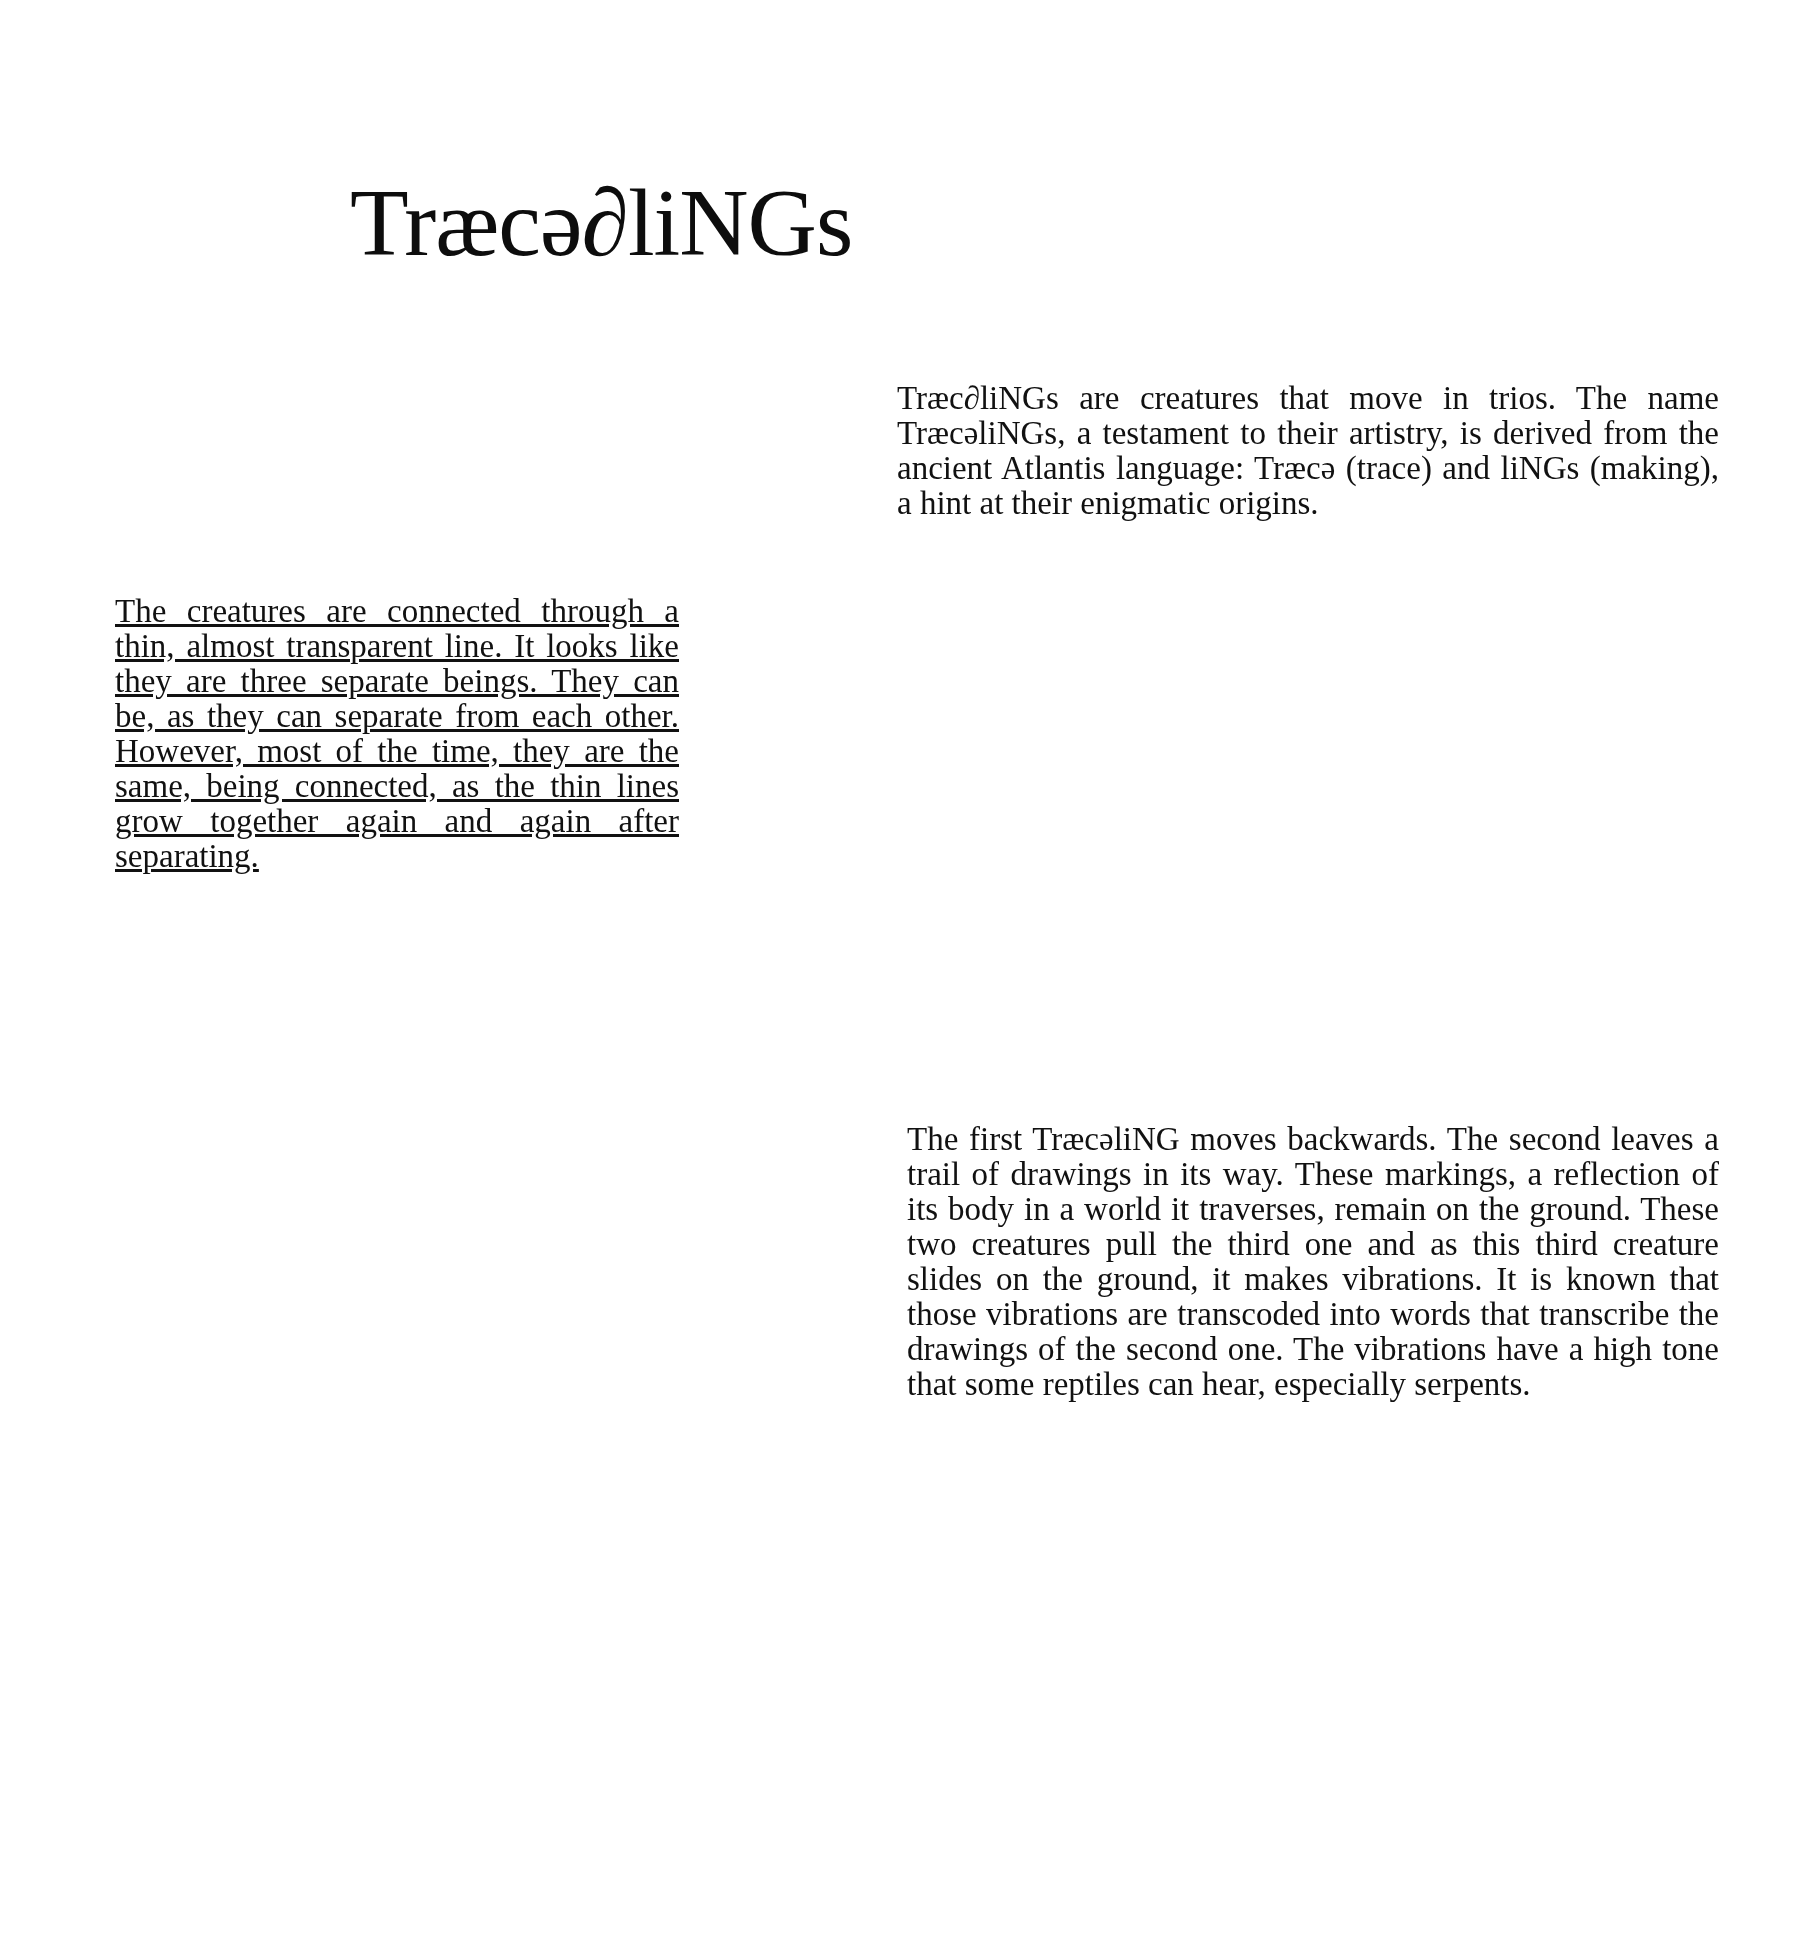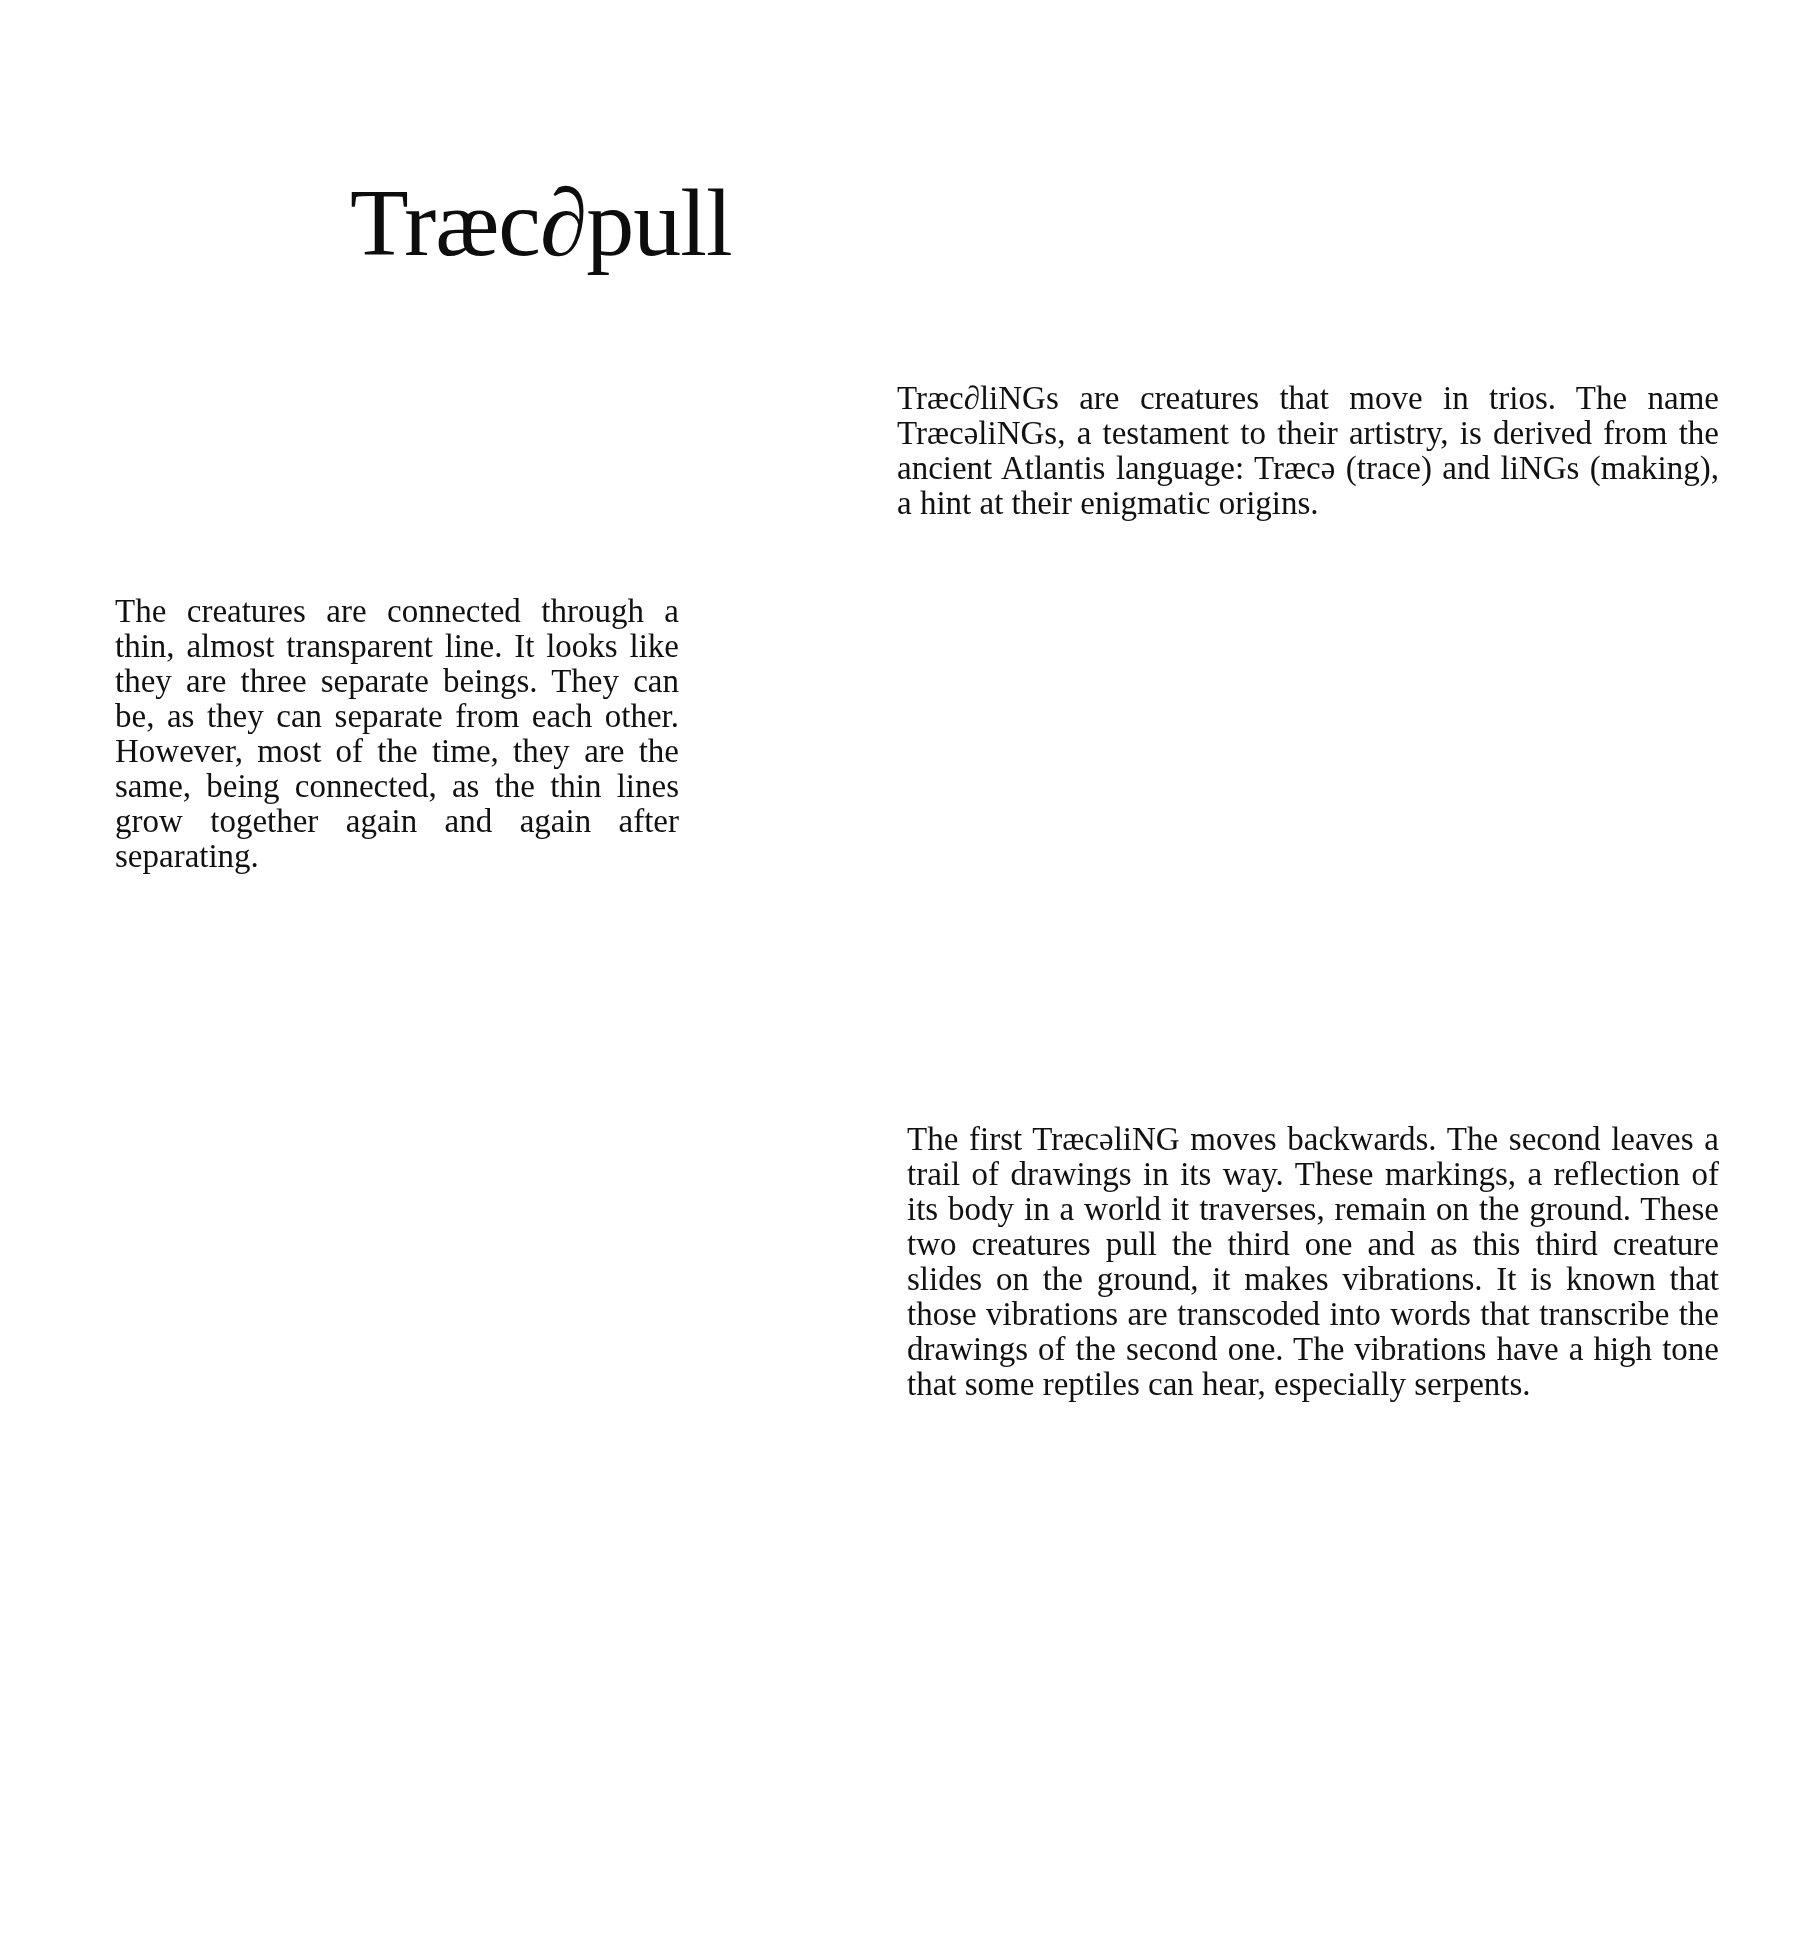--- a/index.html
+++ b/index.html
@@ -44,31 +44,32 @@
     }
     .p-intro {
       left: 897px;
       top: 381px;
       width: 822px;
     }
     .p-connection {
       left: 115px;
       top: 594px;
       width: 564px;
+      text-decoration: underline;
     }
     .p-movement {
       left: 907px;
       top: 1122px;
       width: 812px;
     }
   </style>
 </head>
 <body>
 
 <div class="page">
-  <h1 class="title">Træc∂pull</h1>
+  <h1 class="title">Træcə∂liNGs</h1>
 
   <p class="para p-intro">Træc∂liNGs are creatures that move in trios. The name TræcəliNGs, a testament to their artistry, is derived from the ancient Atlantis language: Træcə (trace) and liNGs (making), a hint at their enigmatic origins.</p>
 
   <p class="para p-connection">The creatures are connected through a thin, almost transparent line. It looks like they are three separate beings. They can be, as they can separate from each other. However, most of the time, they are the same, being connected, as the thin lines grow together again and again after separating.</p>
 
   <p class="para p-movement">The first TræcəliNG moves backwards. The second leaves a trail of drawings in its way. These markings, a reflection of its body in a world it traverses, remain on the ground. These two creatures pull the third one and as this third creature slides on the ground, it makes vibrations. It is known that those vibrations are transcoded into words that transcribe the drawings of the second one. The vibrations have a high tone that some reptiles can hear, especially serpents.</p>
 </div>
 
 </body></html>

